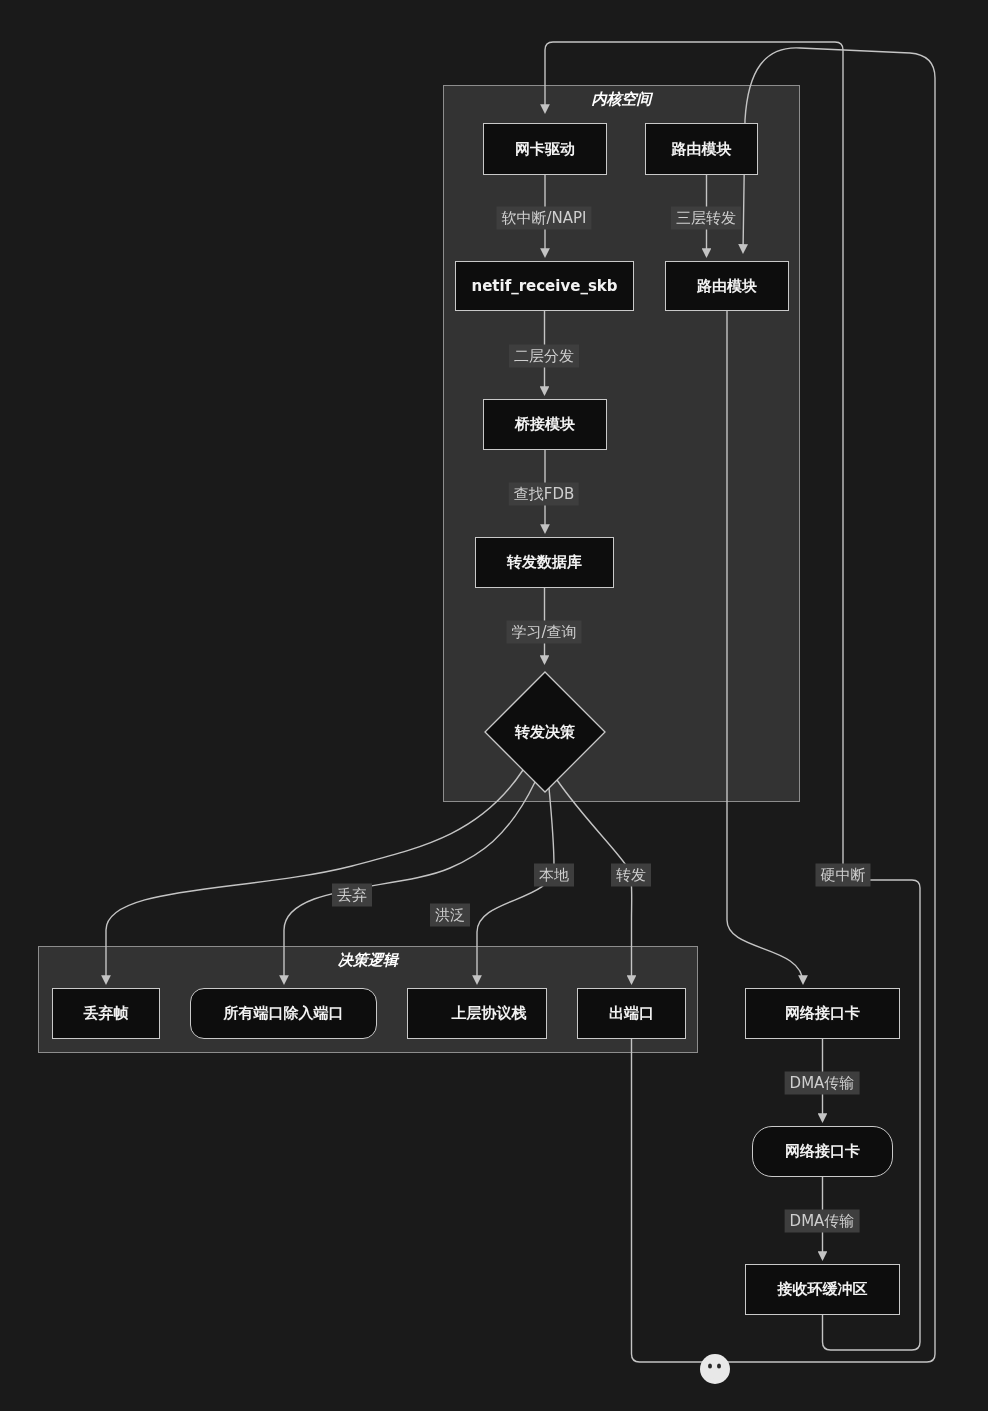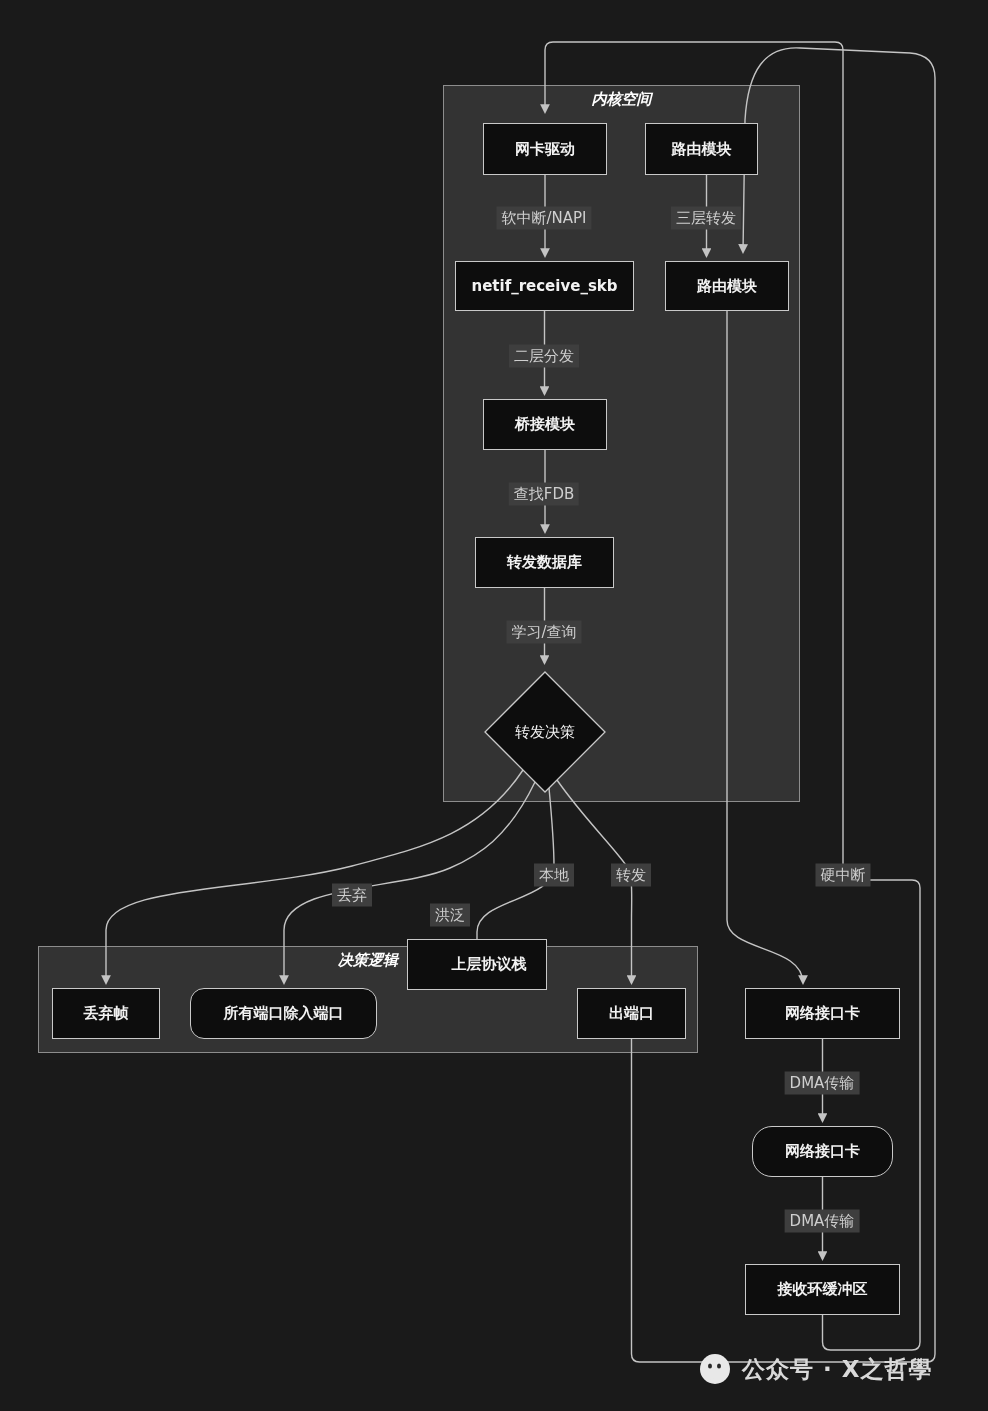--- a/index.html
+++ b/index.html
@@ -15,21 +15,21 @@
   .panel-title{position:absolute;top:4px;left:0;width:100%;text-align:center;
     font-size:15px;font-weight:bold;color:var(--title-text);font-style:italic;}
   .edges{position:absolute;left:0;top:0;width:988px;height:1411px;}
   .edge{fill:none;stroke:var(--edge);stroke-width:1.4;}
   .diamond{fill:var(--node-fill);stroke:var(--node-border);stroke-width:1.3;}
   .node{position:absolute;background:var(--node-fill);border:1.3px solid var(--node-border);
     color:var(--node-text);display:flex;align-items:center;justify-content:center;
     font-size:15px;font-weight:600;text-align:center;}
   .diamond-label{position:absolute;left:485px;top:712px;width:120px;height:40px;
     display:flex;align-items:center;justify-content:center;color:var(--node-text);
-    font-size:15px;font-weight:400;}
+    font-size:15px;font-weight:700;}
   .chip{position:absolute;transform:translate(-50%,-50%);background:var(--chip-bg);
     color:var(--chip-text);font-size:15px;padding:2px 5px;white-space:nowrap;}
   .watermark{position:absolute;left:698px;top:1352px;display:flex;align-items:center;gap:10px;}
   .watermark-text{color:var(--watermark-text);font-size:23px;font-weight:600;letter-spacing:1px;white-space:nowrap;}
 </style>
 </head>
 <body>
 
 <div class="stage">
 
@@ -65,21 +65,21 @@
 
   <div class="node" style="left:483px;top:123px;width:124px;height:52px;">网卡驱动</div>
   <div class="node" style="left:645px;top:123px;width:113px;height:52px;">路由模块</div>
   <div class="node" style="left:455px;top:261px;width:179px;height:50px;">netif_receive_skb</div>
   <div class="node" style="left:665px;top:261px;width:124px;height:50px;">路由模块</div>
   <div class="node" style="left:483px;top:399px;width:124px;height:51px;">桥接模块</div>
   <div class="node" style="left:475px;top:537px;width:139px;height:51px;">转发数据库</div>
   <div class="diamond-label">转发决策</div>
   <div class="node" style="left:52px;top:988px;width:108px;height:51px;">丢弃帧</div>
   <div class="node" style="left:190px;top:988px;width:187px;height:51px;border-radius:14px;">所有端口除入端口</div>
-  <div class="node" style="left:407px;top:939px;width:140px;height:51px;padding-left:24px;">上层协议栈</div>
+  <div class="node" style="left:407px;top:988px;width:140px;height:51px;padding-left:24px;">上层协议栈</div>
   <div class="node" style="left:577px;top:988px;width:109px;height:51px;">出端口</div>
   <div class="node" style="left:745px;top:988px;width:155px;height:51px;">网络接口卡</div>
   <div class="node" style="left:752px;top:1126px;width:141px;height:51px;border-radius:20px;">网络接口卡</div>
   <div class="node" style="left:745px;top:1264px;width:155px;height:51px;">接收环缓冲区</div>
 
   <div class="chip" style="left:544px;top:218px;">软中断/NAPI</div>
   <div class="chip" style="left:706px;top:218px;">三层转发</div>
   <div class="chip" style="left:544px;top:356px;">二层分发</div>
   <div class="chip" style="left:544px;top:494px;">查找FDB</div>
   <div class="chip" style="left:544px;top:632px;">学习/查询</div>
@@ -91,16 +91,15 @@
   <div class="chip" style="left:822px;top:1083px;">DMA传输</div>
   <div class="chip" style="left:822px;top:1221px;">DMA传输</div>
 
   <div class="watermark">
     <svg width="34" height="34" viewBox="0 0 34 34">
       <circle cx="17" cy="17" r="15" fill="#e8e8e8"></circle>
       <ellipse cx="12" cy="14" rx="2" ry="2.6" fill="#2a2a2a"></ellipse>
       <ellipse cx="21" cy="14" rx="2" ry="2.6" fill="#2a2a2a"></ellipse>
       <path d="M9,29 L13,23 L18,26 z" fill="#e8e8e8"></path>
     </svg>
-    <span class="watermark-text">公众号 · X之哲學</span>
   </div>
 
 </div>
 
 </body></html>

